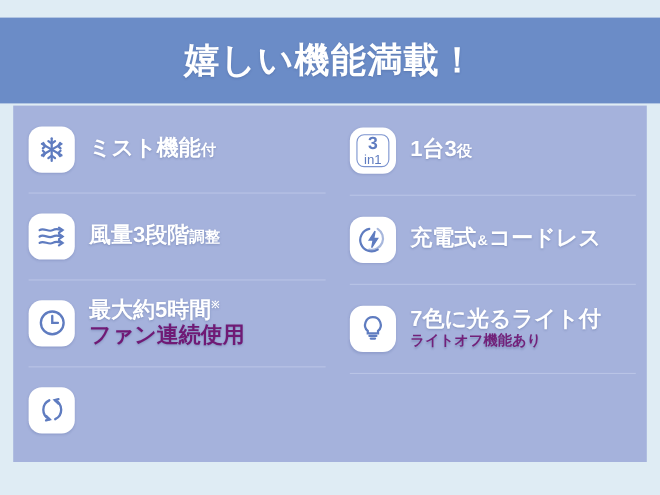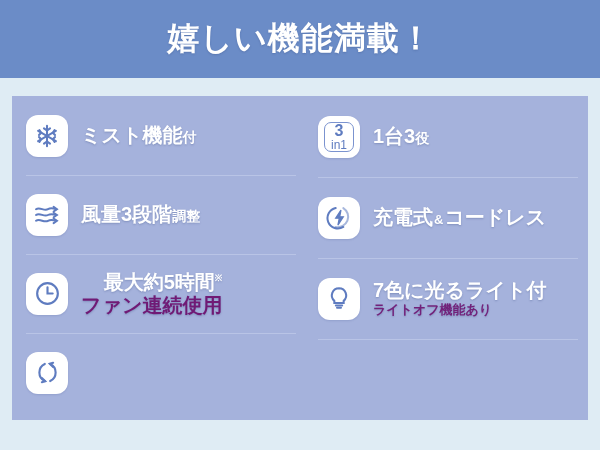--- a/index.html
+++ b/index.html
@@ -6,41 +6,41 @@
   html,body { width:600px; height:450px; }
   body {
     font-family:"Liberation Sans", sans-serif;
     background:#dfecf4;
     overflow:hidden;
   }
   #stage { position:relative; width:600px; height:450px; background:#dfecf4; }
 
   
   .header {
-    position:absolute; left:0; top:0; width:600px; height:78px;
+    position:absolute; left:0; top:16px; width:600px; height:78px;
     background:#6b8cc7;
     display:flex; align-items:center; justify-content:center;
   }
   .header-title {
     color:#ffffff;
     font-size:32px;
     font-weight:bold;
     letter-spacing:1px;
     text-shadow:0 1px 2px rgba(40,60,110,.25);
     white-space:nowrap;
   }
 
   
   .panel {
     position:absolute; left:12px; top:96px; width:576px; height:324px;
     background:#a5b2dc;
   }
   .grid { display:flex; width:100%; height:100%; }
   .col { flex:1 1 50%; display:flex; flex-direction:column; }
-  .col-left  { padding:0 4px 8px 14px;text-align:right; }
+  .col-left  { padding:0 4px 8px 14px; }
   .col-right { padding:0 10px 0 18px; }
 
   .cell {
     flex:1 1 25%;
     display:flex; align-items:center;
     position:relative;
   }
   .cell.divided::before {
     content:""; position:absolute; left:0; right:0; top:0; height:1px;
     background:#b9c4e6;

